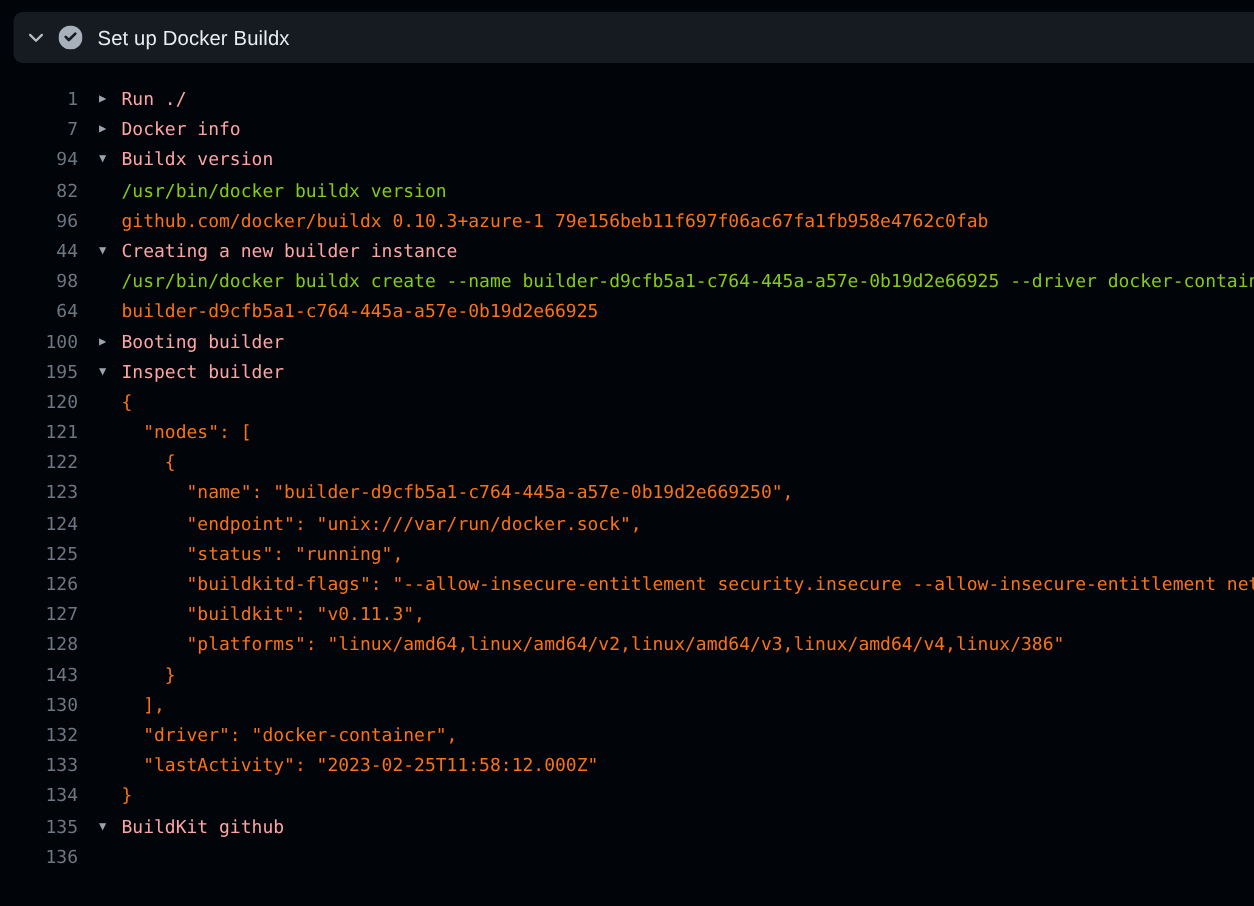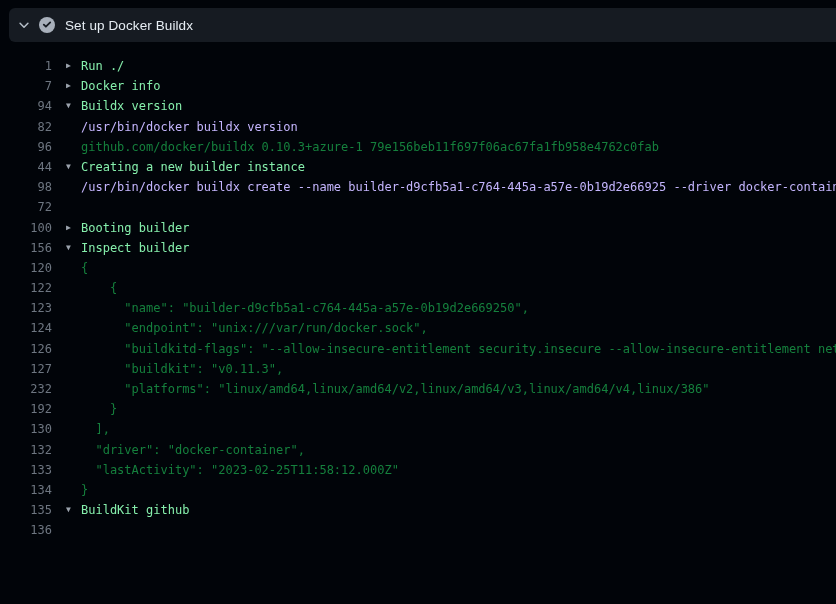--- a/index.html
+++ b/index.html
@@ -65,23 +65,23 @@
     flex: none;
     position: relative;
   }
   .arrow {
     position: absolute;
     left: 14px; top: 0;
     font-size: 8px;
     color: #9ba3ad;
     cursor: pointer;
   }
-  .text { color: #15803d; white-space: pre; }
-  .text.command { color: #c4b5fd; }
-  .text.group-collapsed, .text.group-expanded { color: #86efac; cursor: pointer; }
+  .text { color: #f97316; white-space: pre; }
+  .text.command { color: #84cc16; }
+  .text.group-collapsed, .text.group-expanded { color: #fca5a5; cursor: pointer; }
 </style>
 </head>
 <body>
 
 <div class="step-header">
   <span class="chev-wrap">
     <svg width="14" height="14" viewBox="0 0 16 16">
       <path d="M3.5 6 L8 10.5 L12.5 6" stroke="#b6bfc9" stroke-width="1.7" fill="none" stroke-linecap="round" stroke-linejoin="round"></path>
     </svg>
   </span>
@@ -95,30 +95,32 @@
 </div>
 
 <div class="log">
     <div class="row"><span class="num">1</span><span class="gap"><span class="arrow">▶</span></span><span class="text group-collapsed">Run ./</span></div>
     <div class="row"><span class="num">7</span><span class="gap"><span class="arrow">▶</span></span><span class="text group-collapsed">Docker info</span></div>
     <div class="row"><span class="num">94</span><span class="gap"><span class="arrow">▼</span></span><span class="text group-expanded">Buildx version</span></div>
     <div class="row"><span class="num">82</span><span class="gap"></span><span class="text command">/usr/bin/docker buildx version</span></div>
     <div class="row"><span class="num">96</span><span class="gap"></span><span class="text output">github.com/docker/buildx 0.10.3+azure-1 79e156beb11f697f06ac67fa1fb958e4762c0fab</span></div>
     <div class="row"><span class="num">44</span><span class="gap"><span class="arrow">▼</span></span><span class="text group-expanded">Creating a new builder instance</span></div>
     <div class="row"><span class="num">98</span><span class="gap"></span><span class="text command">/usr/bin/docker buildx create --name builder-d9cfb5a1-c764-445a-a57e-0b19d2e66925 --driver docker-container</span></div>
-    <div class="row"><span class="num">72</span><span class="gap"></span></div>
+    <div class="row"><span class="num">64</span><span class="gap"></span><span class="text output">builder-d9cfb5a1-c764-445a-a57e-0b19d2e66925</span></div>
     <div class="row"><span class="num">100</span><span class="gap"><span class="arrow">▶</span></span><span class="text group-collapsed">Booting builder</span></div>
-    <div class="row"><span class="num">156</span><span class="gap"><span class="arrow">▼</span></span><span class="text group-expanded">Inspect builder</span></div>
+    <div class="row"><span class="num">195</span><span class="gap"><span class="arrow">▼</span></span><span class="text group-expanded">Inspect builder</span></div>
     <div class="row"><span class="num">120</span><span class="gap"></span><span class="text output">{</span></div>
+    <div class="row"><span class="num">121</span><span class="gap"></span><span class="text output">  "nodes": [</span></div>
     <div class="row"><span class="num">122</span><span class="gap"></span><span class="text output">    {</span></div>
     <div class="row"><span class="num">123</span><span class="gap"></span><span class="text output">      "name": "builder-d9cfb5a1-c764-445a-a57e-0b19d2e669250",</span></div>
     <div class="row"><span class="num">124</span><span class="gap"></span><span class="text output">      "endpoint": "unix:///var/run/docker.sock",</span></div>
+    <div class="row"><span class="num">125</span><span class="gap"></span><span class="text output">      "status": "running",</span></div>
     <div class="row"><span class="num">126</span><span class="gap"></span><span class="text output">      "buildkitd-flags": "--allow-insecure-entitlement security.insecure --allow-insecure-entitlement network</span></div>
     <div class="row"><span class="num">127</span><span class="gap"></span><span class="text output">      "buildkit": "v0.11.3",</span></div>
-    <div class="row"><span class="num">232</span><span class="gap"></span><span class="text output">      "platforms": "linux/amd64,linux/amd64/v2,linux/amd64/v3,linux/amd64/v4,linux/386"</span></div>
-    <div class="row"><span class="num">192</span><span class="gap"></span><span class="text output">    }</span></div>
+    <div class="row"><span class="num">128</span><span class="gap"></span><span class="text output">      "platforms": "linux/amd64,linux/amd64/v2,linux/amd64/v3,linux/amd64/v4,linux/386"</span></div>
+    <div class="row"><span class="num">143</span><span class="gap"></span><span class="text output">    }</span></div>
     <div class="row"><span class="num">130</span><span class="gap"></span><span class="text output">  ],</span></div>
     <div class="row"><span class="num">132</span><span class="gap"></span><span class="text output">  "driver": "docker-container",</span></div>
     <div class="row"><span class="num">133</span><span class="gap"></span><span class="text output">  "lastActivity": "2023-02-25T11:58:12.000Z"</span></div>
     <div class="row"><span class="num">134</span><span class="gap"></span><span class="text output">}</span></div>
     <div class="row"><span class="num">135</span><span class="gap"><span class="arrow">▼</span></span><span class="text group-expanded">BuildKit github</span></div>
     <div class="row"><span class="num">136</span><span class="gap"></span></div>
   </div>
 
 </body></html>

